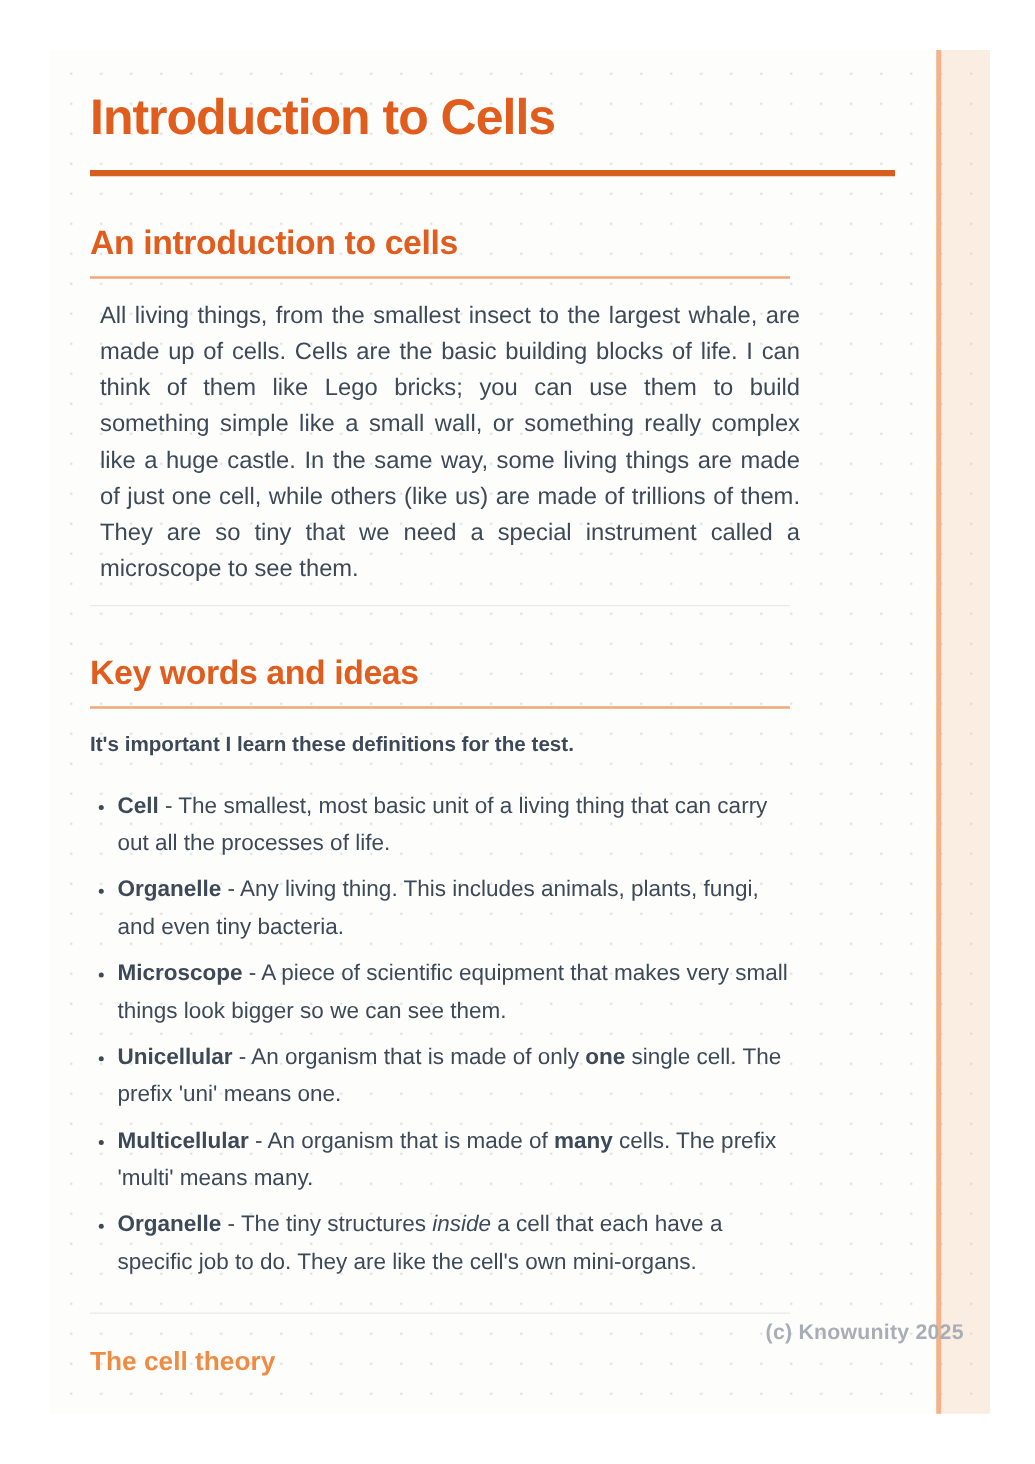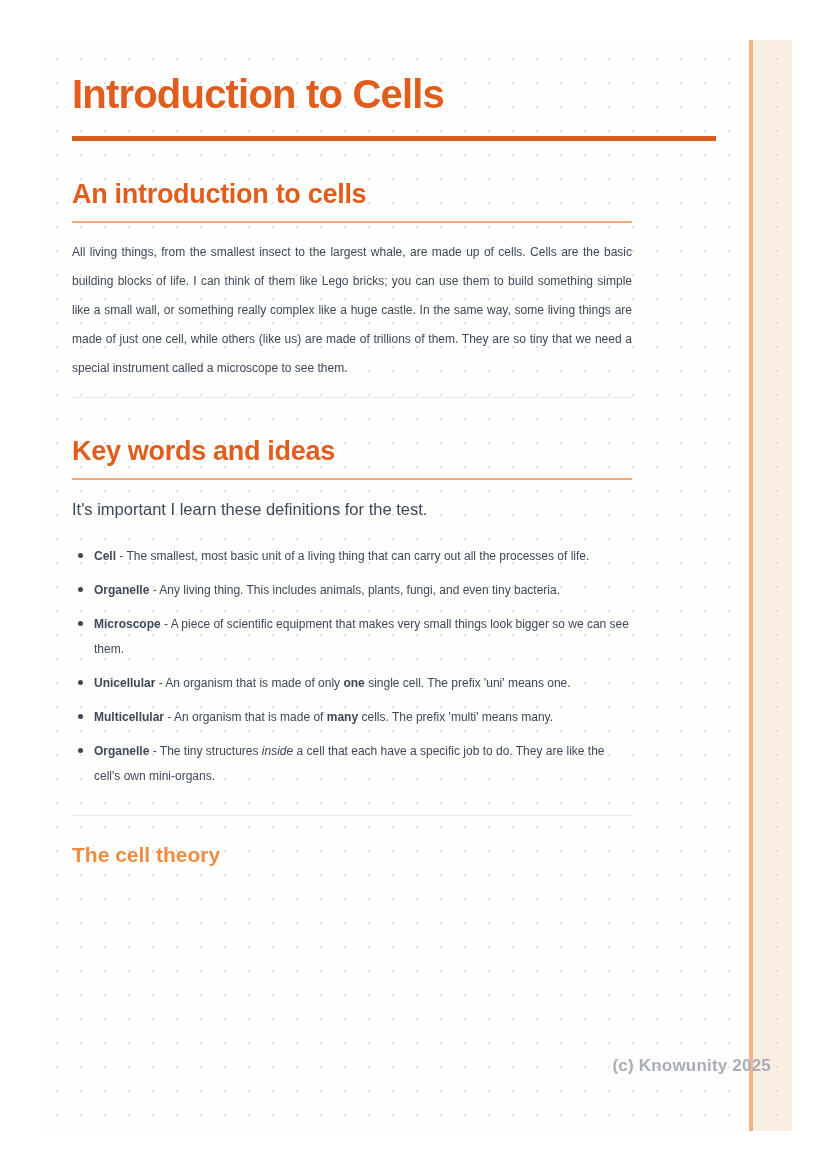--- a/index.html
+++ b/index.html
@@ -39,38 +39,38 @@
     width:644px;height:5px;background:var(--rule,#d65e1f);
     margin-top:18px;border:none;
   }
   .section-heading{
     margin:36px 0 0 0;width:560px;
     font-size:27px;line-height:35px;font-weight:bold;
     letter-spacing:-0.3px;color:var(--accent,#e05d1e);
     padding-bottom:9px;border-bottom:2px solid var(--underline,#f2a778);
   }
   .body-par{
-    margin:15px 0 0 0;width:560px;
-    font-size:12px;line-height:29px;
+    margin:15px 0 0 8px;width:560px;
+    font-size:19px;line-height:29px;
     text-align:justify;color:var(--body,#3e4957);
   }
   .lead-par{
     margin:15px 0 0 0;width:560px;
-    font-size:16.5px;line-height:29px;color:var(--body,#3e4957);
+    font-size:16.5px;line-height:29px;color:var(--body,#3e4957);font-weight:bold;
   }
   .divider{
     width:560px;height:0;border:none;border-top:1px solid #e9e9eb;
     margin:14px 0 0 0;
   }
   .divider.before-section{margin-top:26px;}
   ul.keyword-list{
     margin:18px 0 0 0;padding:0 0 0 22px;width:538px;
   }
   ul.keyword-list li{
-    font-size:12px;line-height:25px;margin:0 0 7px 0;
+    font-size:18px;line-height:30px;margin:0 0 7px 0;
     color:var(--body,#3e4957);
   }
   ul.keyword-list li::marker{color:var(--body,#3e4957);font-size:15px;}
   .sub-heading{
     margin:26px 0 0 0;font-size:21px;line-height:26px;font-weight:bold;
     color:var(--accent-light,#ee8c43);
   }
   .footer-credit{
     position:absolute;top:1059px;right:57px;
     font-size:17px;line-height:14px;color:#a9aeb6;letter-spacing:0.2px;font-weight:bold;

